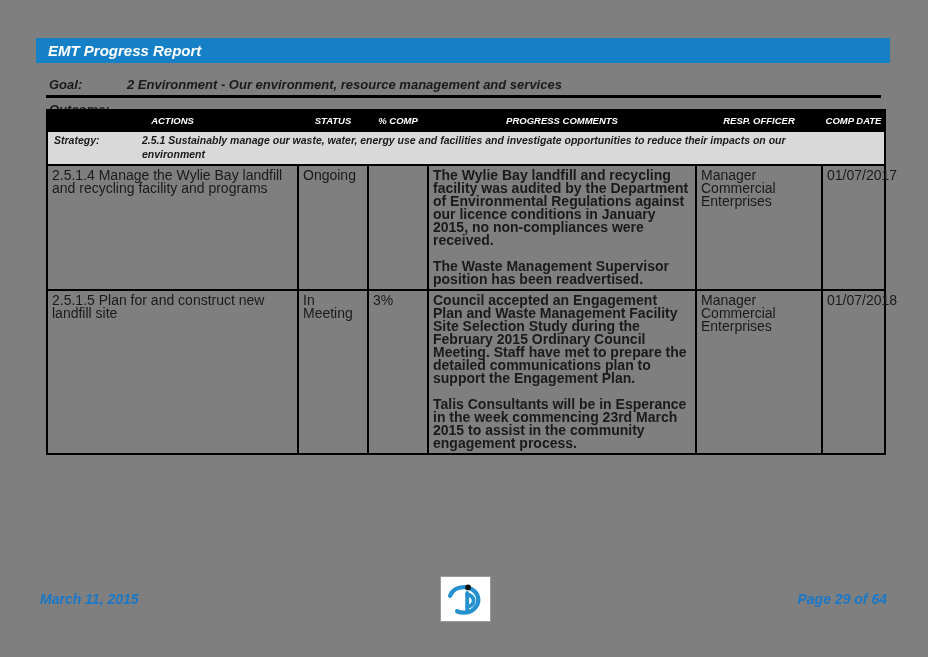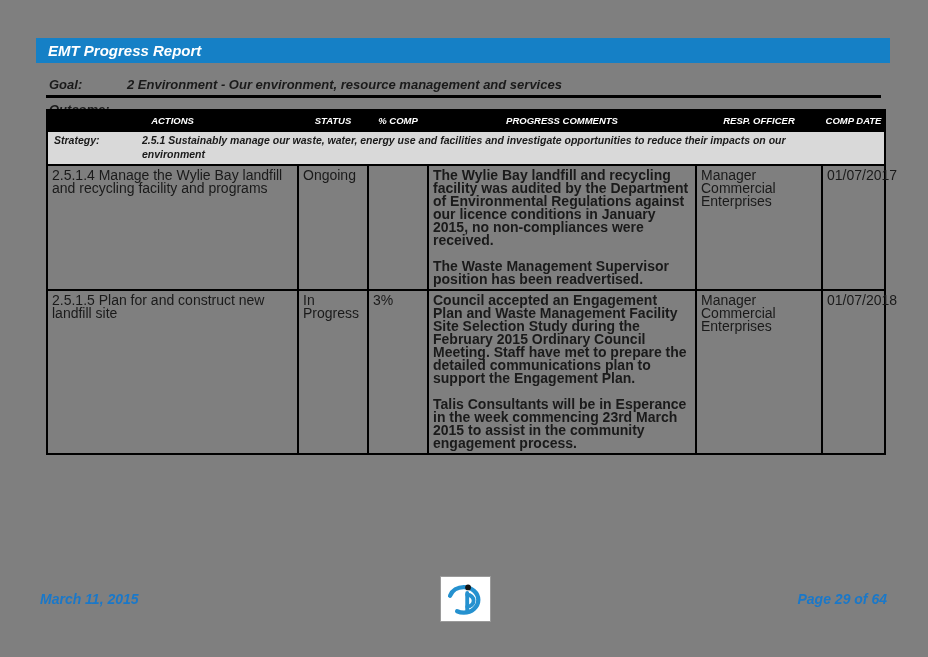--- a/index.html
+++ b/index.html
@@ -138,21 +138,21 @@
         <td class="c-status">Ongoing</td>
         <td class="c-pct"></td>
         <td class="c-comments">The Wylie Bay landfill and recycling facility was audited by the Department of Environmental Regulations against our licence conditions in January 2015, no non-compliances were received.
 
 The Waste Management Supervisor position has been readvertised.</td>
         <td class="c-officer">Manager Commercial Enterprises</td>
         <td class="c-date">01/07/2017</td>
       </tr>
       <tr class="r2">
         <td class="c-action">2.5.1.5  Plan for and construct new landfill site</td>
-        <td class="c-status">In Progress</td>
+        <td class="c-status">In Meeting</td>
         <td class="c-pct">3%</td>
         <td class="c-comments">Council accepted an Engagement Plan and Waste Management Facility Site Selection Study during the February 2015 Ordinary Council Meeting.  Staff have met to prepare the detailed communications plan to support the Engagement Plan.
 
 Talis Consultants will be in Esperance in the week commencing 23rd March 2015 to assist in the community engagement process.</td>
         <td class="c-officer">Manager Commercial Enterprises</td>
         <td class="c-date">01/07/2018</td>
       </tr>
     </tbody>
   </table>
 

